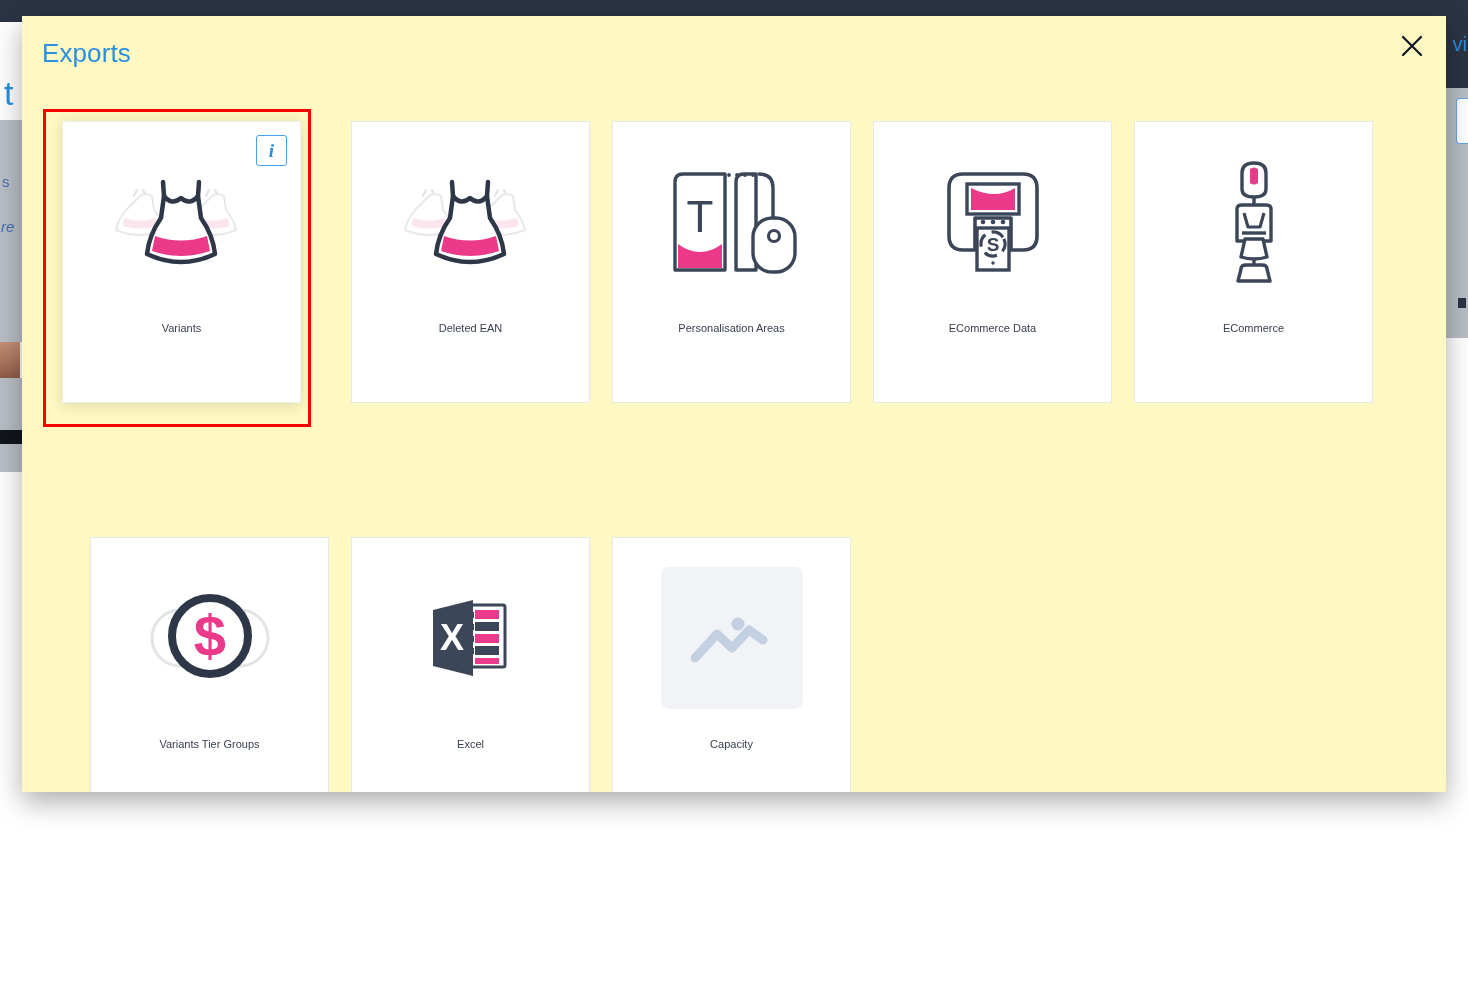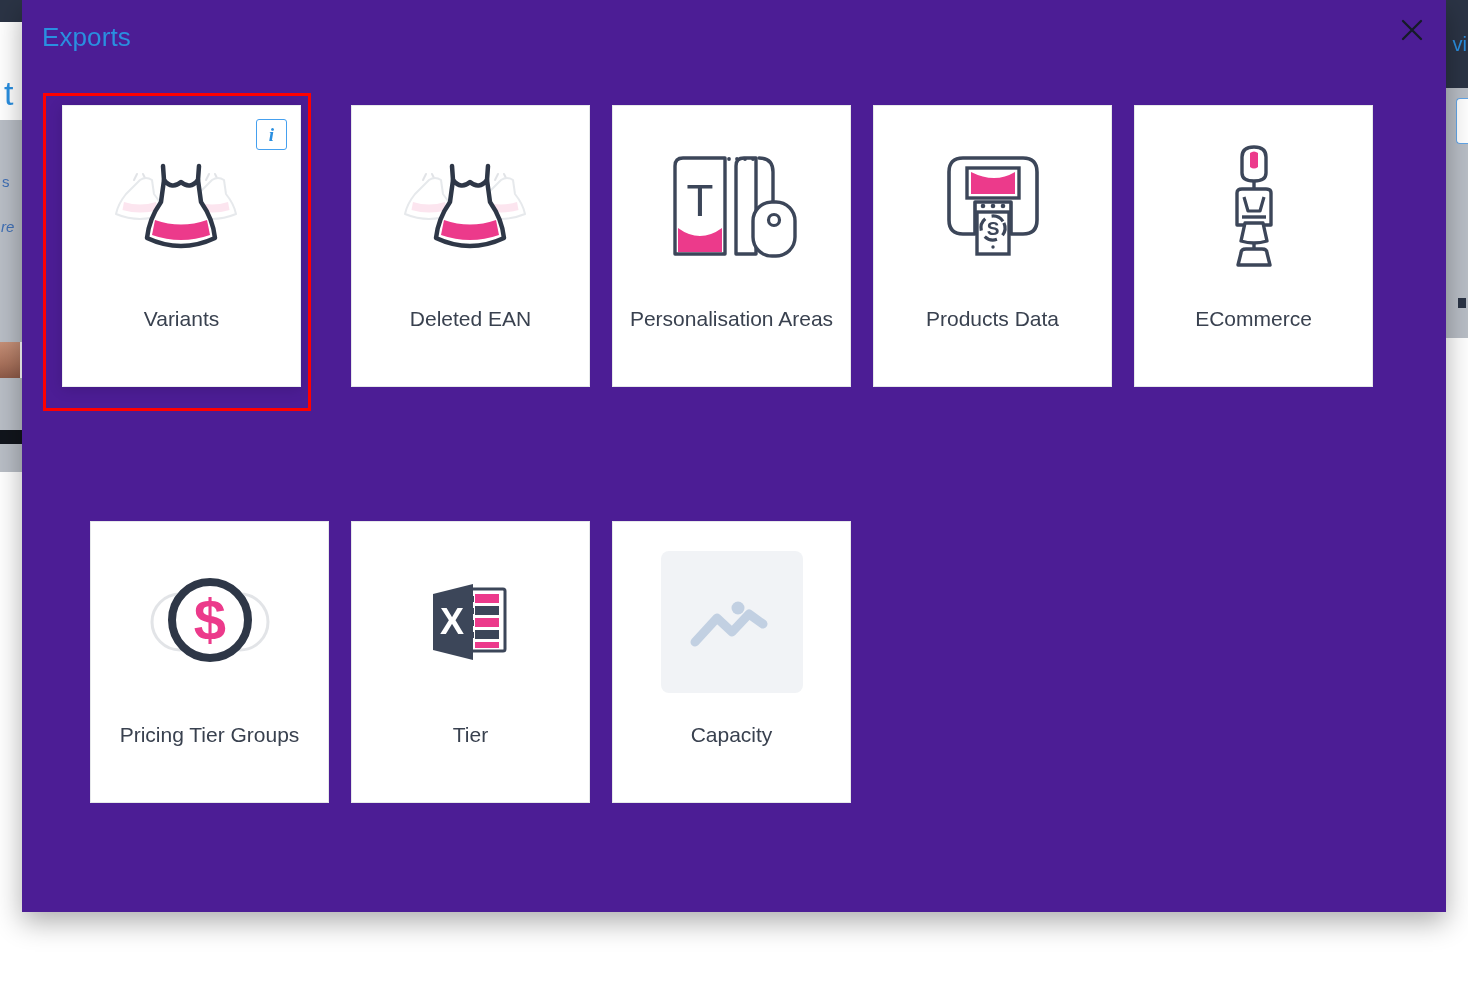--- a/index.html
+++ b/index.html
@@ -124,23 +124,23 @@
   .bg-right-chip {
     position: absolute;
     right: 2px; top: 298px;
     width: 8px; height: 10px;
     background: #2b3445;
   }
 
   
   #exports-modal {
     position: absolute;
-    left: 22px; top: 0;
-    width: 1424px; height: 912px;
-    background: #4c1d95;
+    left: 22px; top: 16px;
+    width: 1424px; height: 776px;
+    background: #fef9c3;
     box-shadow: 0 10px 26px rgba(0,0,0,0.32);
     overflow: hidden;
   }
 
   #modal-title {
     position: absolute;
     left: 20px; top: 22px;
     font-size: 26px;
     color: #2a8fe0;
     font-weight: 400;
@@ -186,21 +186,21 @@
 
   .card .icon-wrap {
     height: 200px;
     width: 100%;
     display: flex;
     align-items: center;
     justify-content: center;
   }
 
   .card .card-label {
-    font-size: 21px;
+    font-size: 11px;
     color: #39414f;
     text-align: right;
     line-height: 1.2;
     padding: 0 6px;
   }
 
   
   .card-cell.selected {
     position: relative;
   }
@@ -387,21 +387,21 @@
                 <circle cx="60" cy="60" r="2.3"></circle>
                 <circle cx="70" cy="60" r="2.3"></circle>
             </g>
 
             <rect x="44" y="66" width="32" height="42" fill="#ffffff" stroke="#3c4659" stroke-width="3.4"></rect>
             <circle cx="60" cy="82" r="12" fill="none" stroke="#3c4659" stroke-width="3.2" stroke-dasharray="13 7" transform="rotate(-25 60 82)"></circle>
             <text x="60" y="89" font-family="'Liberation Sans', sans-serif" font-size="19" font-weight="bold" fill="#3c4659" text-anchor="middle">S</text>
             <circle cx="60" cy="101" r="1.7" fill="#3c4659"></circle>
           </svg>
         </div>
-        <div class="card-label">Products Data</div>
+        <div class="card-label">ECommerce Data</div>
       </div>
     </div>
 
     <div class="card-cell">
       <div class="card">
         <div class="icon-wrap">
           <svg width="90" height="130" viewBox="0 0 90 130">
 
             <path d="M33 16 q0 -10 12 -10 q12 0 12 10 v16 q0 8 -12 8 q-12 0 -12 -8 z" fill="#ffffff" stroke="#3c4659" stroke-width="3.4" stroke-linejoin="round"></path>
             <path d="M41 12 q4 -3 8 0 v14 q-4 3 -8 0 z" fill="#ec3a8b"></path>
@@ -437,21 +437,21 @@
               <text x="40" y="70" font-family="'Liberation Sans', sans-serif" font-size="40" font-weight="bold" fill="#ec3a8b" text-anchor="middle">$</text>
             </g>
             <g opacity="0.28">
               <circle cx="100" cy="55" r="28" fill="#ffffff" stroke="#9aa1ad" stroke-width="3"></circle>
               <text x="100" y="70" font-family="'Liberation Sans', sans-serif" font-size="40" font-weight="bold" fill="#ec3a8b" text-anchor="middle">$</text>
             </g>
             <circle cx="70" cy="53" r="38" fill="#ffffff" stroke="#2e3747" stroke-width="8"></circle>
             <text x="70" y="73" font-family="'Liberation Sans', sans-serif" font-size="58" font-weight="bold" fill="#ec3a8b" text-anchor="middle">$</text>
           </svg>
         </div>
-        <div class="card-label">Pricing Tier Groups</div>
+        <div class="card-label">Variants Tier Groups</div>
       </div>
     </div>
 
 
     <div class="card-cell">
       <div class="card">
         <div class="icon-wrap">
           <svg width="100" height="100" viewBox="0 0 100 100">
 
             <rect x="47" y="17" width="37" height="62" rx="2" fill="#ffffff" stroke="#3c4659" stroke-width="3"></rect>
@@ -466,21 +466,21 @@
             <path d="M12 22 L52 12 L52 88 L12 78 Z" fill="#3c4659"></path>
             <g fill="#3c4659">
               <rect x="44" y="24" width="9" height="6"></rect>
               <rect x="44" y="36" width="9" height="6"></rect>
               <rect x="44" y="48" width="9" height="6"></rect>
               <rect x="44" y="60" width="9" height="6"></rect>
             </g>
             <text x="31" y="62" font-family="'Liberation Sans', sans-serif" font-size="36" font-weight="bold" fill="#ffffff" text-anchor="middle">X</text>
           </svg>
         </div>
-        <div class="card-label">Tier</div>
+        <div class="card-label">Excel</div>
       </div>
     </div>
 
     <div class="card-cell">
       <div class="card">
         <div class="icon-wrap">
           <div class="placeholder-img">
             <svg width="90" height="60" viewBox="0 0 90 60">
               <path d="M8 50 L30 26 L45 40 L62 22 L76 32" fill="none" stroke="#c2d0e2" stroke-width="9" stroke-linecap="round" stroke-linejoin="round"></path>
               <circle cx="51" cy="16" r="6.5" fill="#c2d0e2"></circle>

